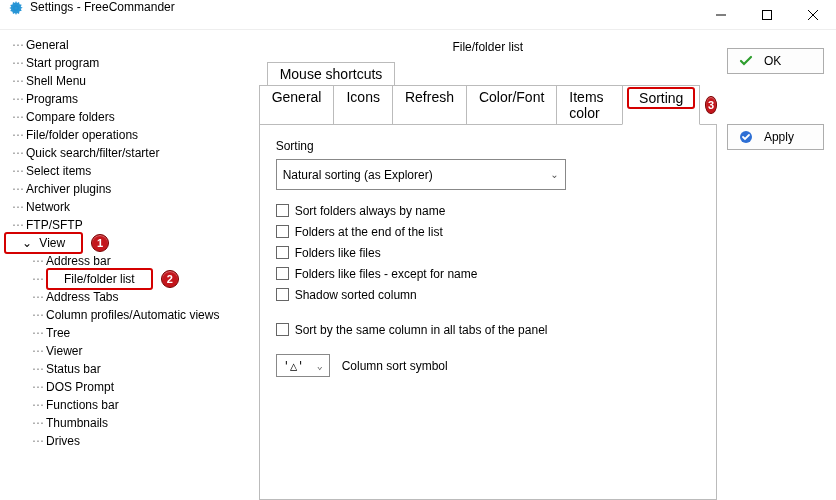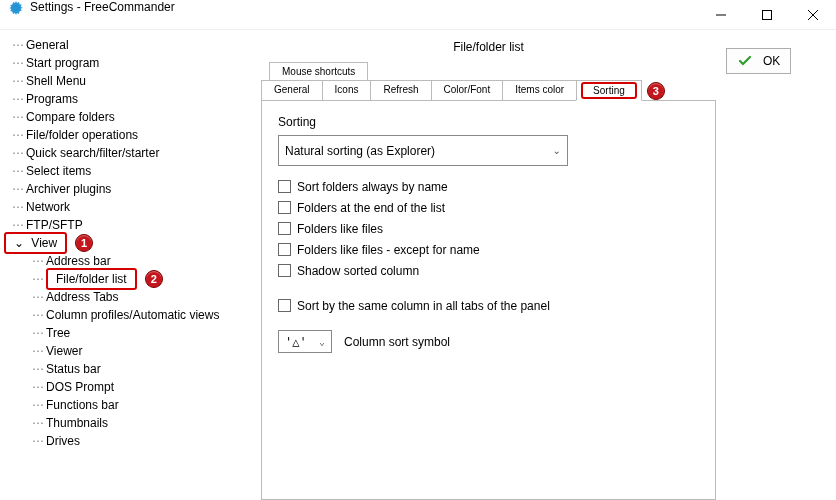--- a/index.html
+++ b/index.html
@@ -60,21 +60,21 @@
   .tree-item.child { padding-left: 28px; }
   .tree-item .caret {
     display: inline-block;
     width: 10px;
     text-align: center;
     margin-right: 4px;
   }
   .highlight-red {
     border: 2px solid #d40000;
     border-radius: 3px;
-    padding: 0 8px;
+    padding: 0 16px;
     margin-right: 4px;
   }
   .badge {
     display: inline-flex;
     align-items: center; justify-content: center;
     width: 18px; height: 18px;
     border-radius: 50%;
     background: #c4161c;
     color: #fff;
     font-weight: bold;
@@ -101,21 +101,21 @@
   .tabrow2 {
     display: flex;
     margin-left: 0;
   }
   .tab {
     border: 1px solid #bbb;
     border-bottom: 1px solid #bbb;
     background: #fff;
     padding: 3px 12px;
     margin-right: -1px;
-    font-size: 10px;
+    font-size: 14px;
     position: relative;
   }
   .tabrow1 .tab { border-bottom: none; }
   .tabrow2 .tab.active {
     border-bottom: 1px solid #fff;
     z-index: 2;
   }
   .sorting-highlight {
     border: 2px solid #d40000;
     border-radius: 3px;
@@ -164,21 +164,21 @@
     width: 54px; height: 23px;
     display: flex; align-items: center; justify-content: space-between;
     padding: 0 6px; margin-right: 12px;
     font-family: monospace;
   }
   
   .rightcol {
     width: 110px;
     padding: 18px 12px 0 0;
     display: flex;
-    flex-direction: row;
+    flex-direction: column;
     gap: 10px;
   }
   .rbtn {
     border: 1px solid #adadad;
     background: #fdfdfd;
     height: 26px;
     display: flex;
     align-items: center;
     padding: 0 10px;
     gap: 10px;
@@ -383,14 +383,23 @@
   <div class="rightcol">
     <div class="rbtn">
       <span class="ico">
           <svg width="14" height="14" viewBox="0 0 14 14">
             <path d="M2 7l3 3 7-7" stroke="#2e9e2e" stroke-width="2.2" fill="none" stroke-linecap="round"></path>
           </svg>
         </span>
       <span>OK</span>
     </div>
     <div class="rgap"></div>
+    <div class="rbtn">
+      <span class="ico">
+          <svg width="14" height="14" viewBox="0 0 14 14">
+            <circle cx="7" cy="7" r="6" fill="#2e6fd4"></circle>
+            <path d="M4 7l2 2 4-4" stroke="#fff" stroke-width="1.8" fill="none" stroke-linecap="round"></path>
+          </svg>
+        </span>
+      <span>Apply</span>
+    </div>
   </div>
 </div>
 
 </body></html>

